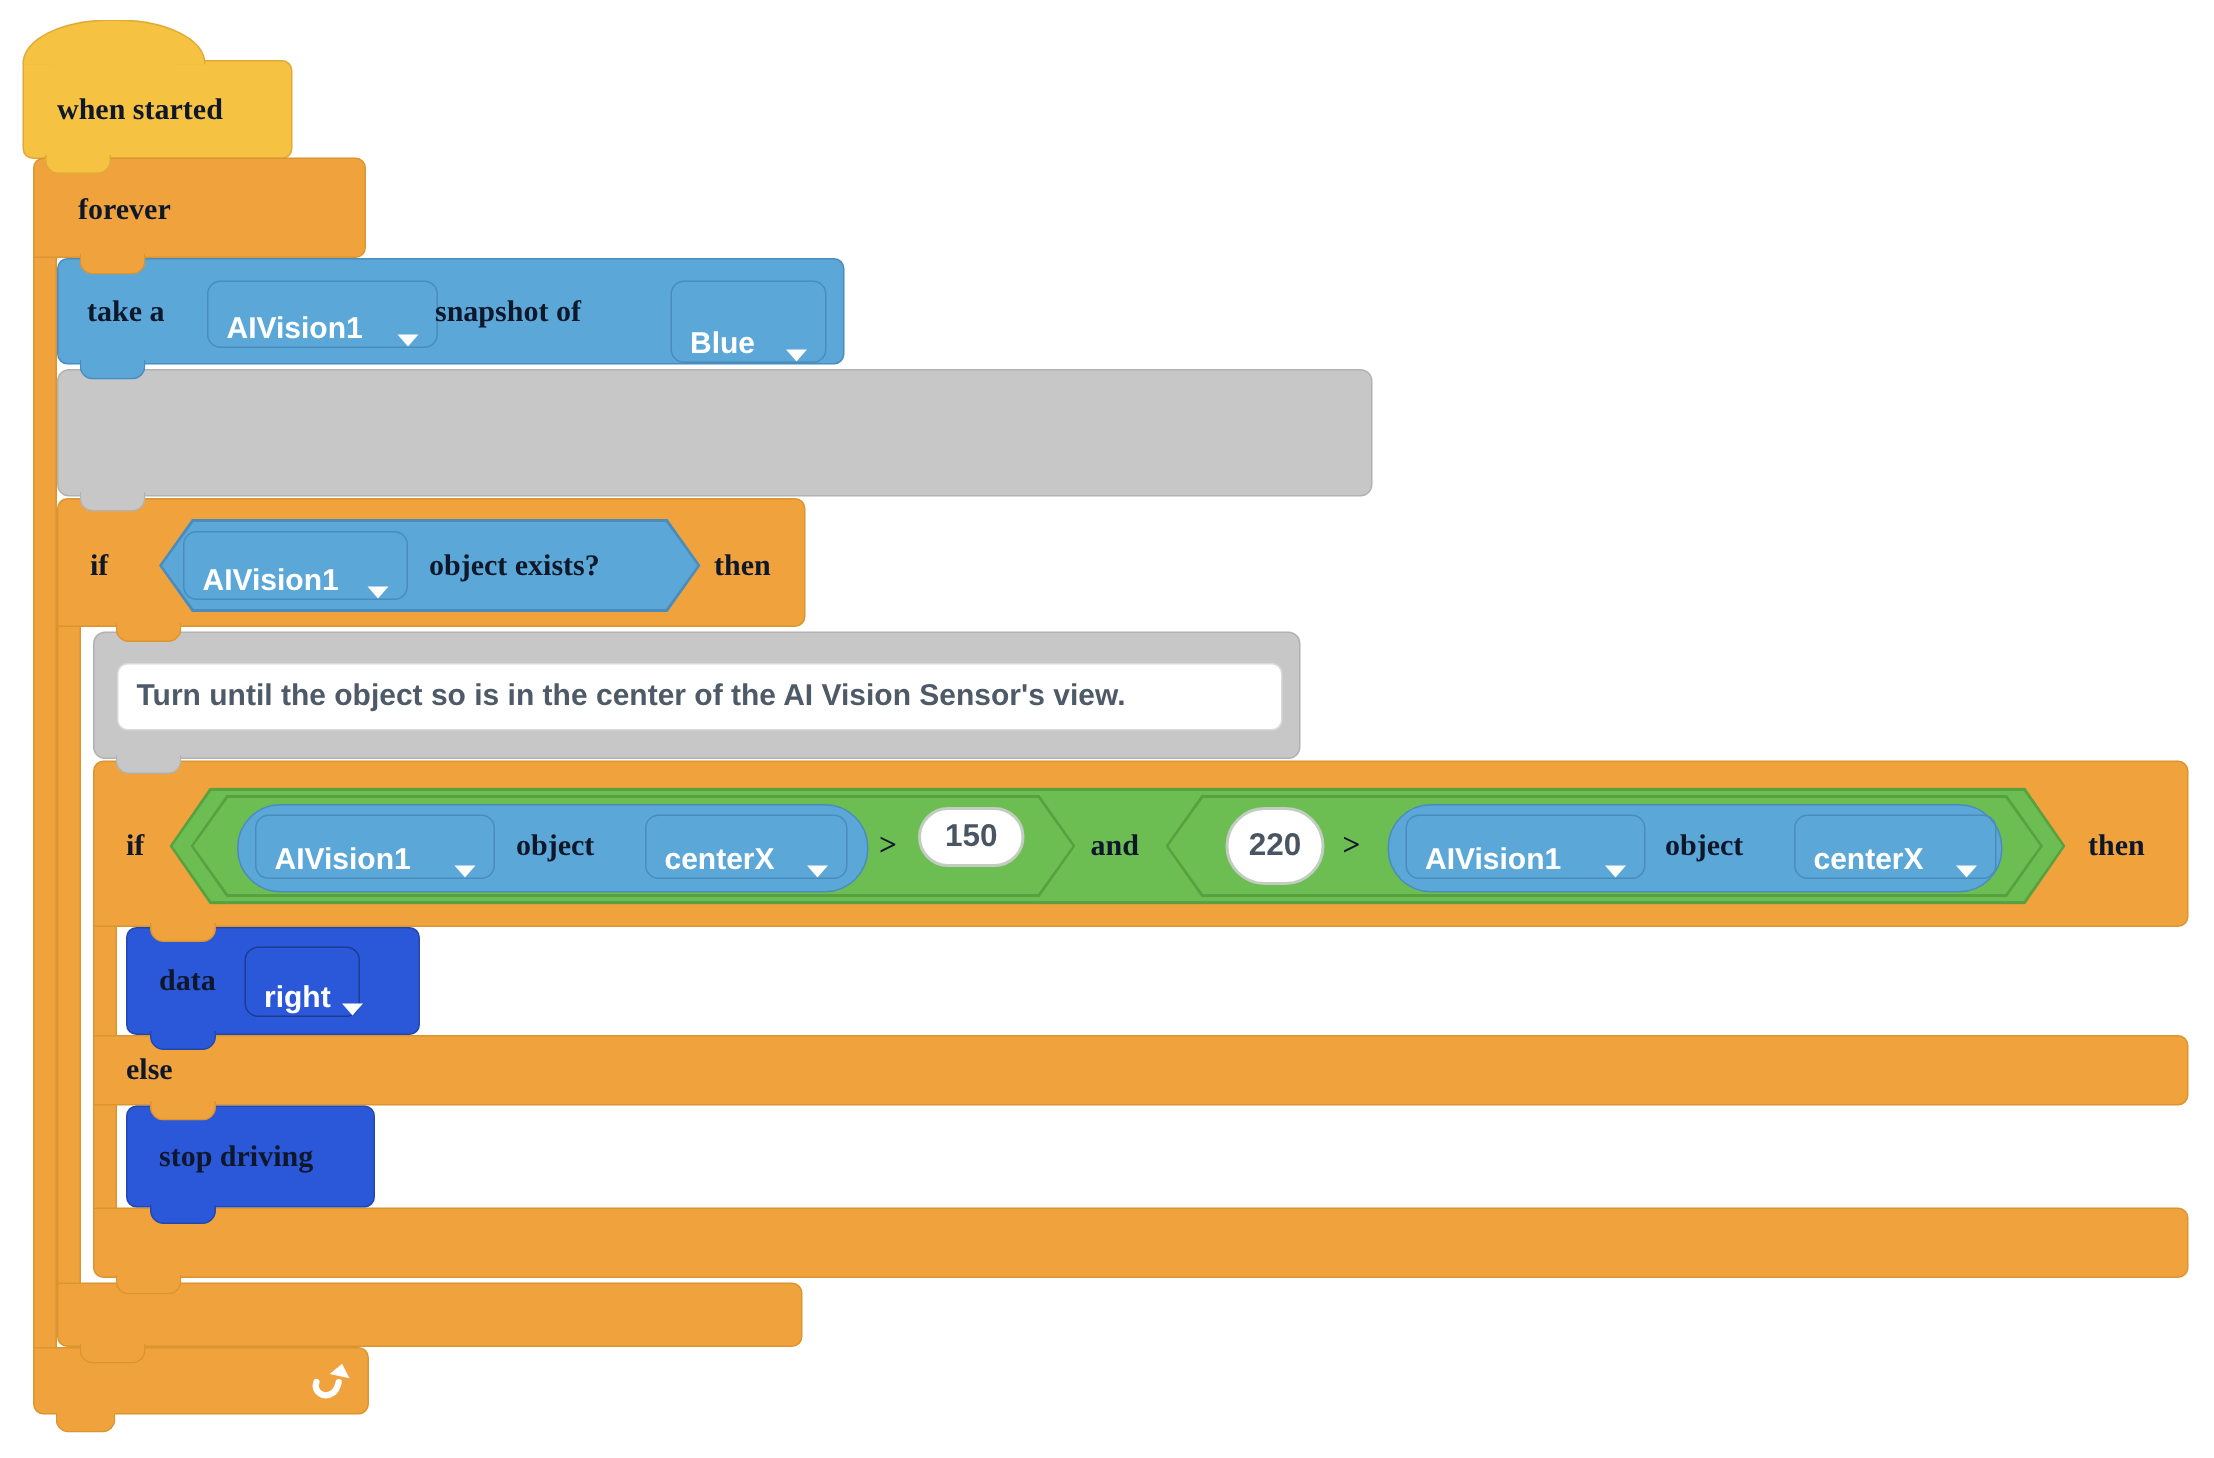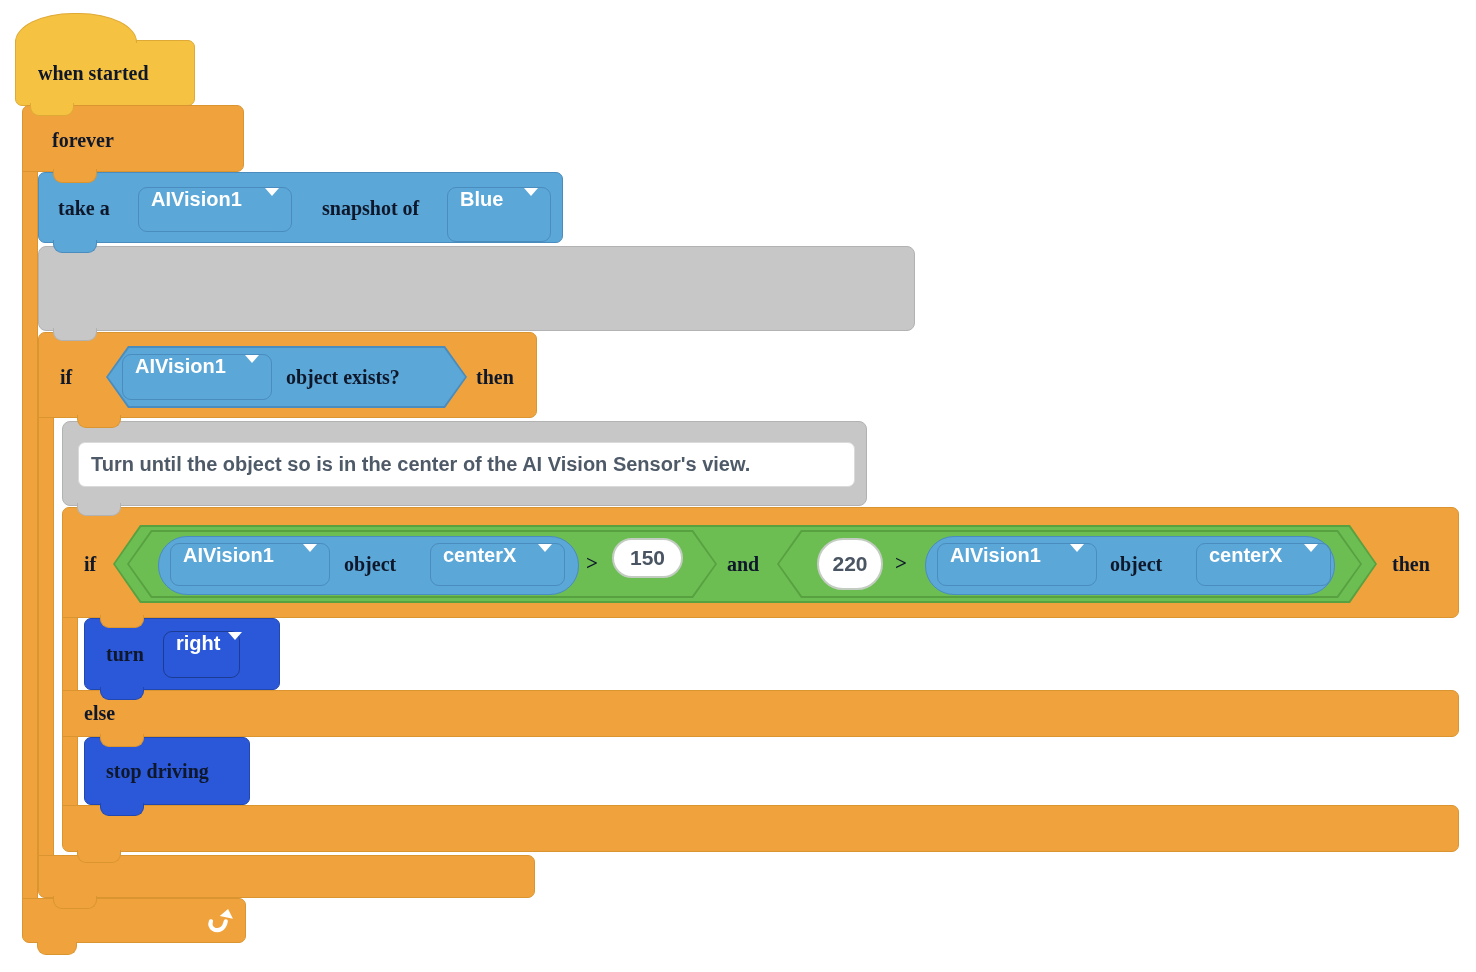--- a/index.html
+++ b/index.html
@@ -3,21 +3,21 @@
 <meta charset="utf-8">
 <style>
   html,body{margin:0;padding:0;background:#fff;}
   #canvas{position:relative;width:1476px;height:972px;background:#ffffff;overflow:hidden;
           font-family:"Liberation Sans",sans-serif;font-weight:700;}
   .abs{position:absolute;box-sizing:border-box;}
   .lbl{position:absolute;white-space:nowrap;color:#0f172a;font-size:20px;line-height:20px;z-index:4;font-family:Liberation Serif, serif;}
   .sp{position:absolute;box-sizing:border-box;z-index:1;}
   .blk{position:absolute;box-sizing:border-box;z-index:2;}
   .tab{position:absolute;box-sizing:border-box;z-index:6;border-radius:0 0 9px 9px;border-top:none!important;}
-  .dd{position:absolute;box-sizing:border-box;border-radius:9px;display:flex;align-items:flex-start;
+  .dd{position:absolute;box-sizing:border-box;border-radius:9px;display:flex;align-items:flex-end;
       justify-content:space-between;padding:0 12px;color:#fff;font-size:20px;z-index:4;}
   .chev{width:0;height:0;border-left:7px solid transparent;border-right:7px solid transparent;
         border-top:8px solid #fff;margin-left:8px;flex:none;}
   .hex{position:absolute;z-index:3;}
   .oval{position:absolute;box-sizing:border-box;background:#fff;border:2px solid #C3CCC1;
         border-radius:27px;display:flex;align-items:center;justify-content:center;
         color:#4A5563;font-size:21px;z-index:4;}
   .cmt{position:absolute;box-sizing:border-box;background:#C7C7C7;border:1.5px solid #B2B2B2;
        border-radius:8px;z-index:2;}
   .cmtbox{position:absolute;box-sizing:border-box;background:#fff;border:1px solid #DADADA;
@@ -57,21 +57,21 @@
 
   <div class="blk" style="left:22px;top:105px;width:222px;height:67px;background:#F0A33D;border:1.5px solid #DB9530;border-radius:7px 7px 7px 0;"></div>
   <span class="lbl" style="left:38px;top:130px;margin-left:14px;">forever</span>
 
   <div class="blk" style="left:38px;top:172px;width:525px;height:71px;background:#5BA7D7;border:1.5px solid #4A8CBE;border-radius:7px;"></div>
   <span class="lbl" style="left:58px;top:198px;">take a</span>
   <div class="dd" style="left:138px;top:187px;width:154px;height:45px;border:1.5px solid #4A8CBE;">
     <span>AIVision1</span>
     <span class="chev"></span>
   </div>
-  <span class="lbl" style="left:322px;top:198px;">snapshot of</span>
+  <span class="lbl" style="left:290px;top:198px;">snapshot of</span>
   <div class="dd" style="left:447px;top:187px;width:104px;height:55px;border:1.5px solid #4A8CBE;">
     <span>Blue</span>
     <span class="chev"></span>
   </div>
 
   <div class="cmt" style="left:38px;top:246px;width:877px;height:85px;"></div>
 
   <div class="blk" style="left:38px;top:332px;width:499px;height:86px;background:#F0A33D;border:1.5px solid #DB9530;border-radius:7px 7px 7px 0;"></div>
   <span class="lbl" style="left:60px;top:367px;">if</span>
   <div class="hex" style="left:106px;top:346px;width:361px;height:62px;background:#4A8CBE;
@@ -141,21 +141,21 @@
   </div>
   <span class="lbl" style="left:1110px;top:554px;">object</span>
   <div class="dd" style="left:1196px;top:543px;width:135px;height:43px;border:1.5px solid #4A8CBE;">
     <span>centerX</span>
     <span class="chev"></span>
   </div>
 
   <span class="lbl" style="left:1392px;top:554px;">then</span>
 
   <div class="blk" style="left:84px;top:618px;width:196px;height:72px;background:#2A58D9;border:1.5px solid #2247AE;border-radius:7px;"></div>
-  <span class="lbl" style="left:106px;top:644px;">turn</span>
+  <span class="lbl" style="left:106px;top:644px;">data</span>
   <div class="dd" style="left:163px;top:631px;width:77px;height:47px;border:1.5px solid rgba(0,0,0,0.32);">
     <span>right</span>
     <span class="chev"></span>
   </div>
 
   <div class="blk" style="left:84px;top:737px;width:166px;height:68px;background:#2A58D9;border:1.5px solid #2247AE;border-radius:7px;"></div>
   <span class="lbl" style="left:106px;top:761px;">stop driving</span>
 
   <div class="tab" style="left:30px;top:103px;width:44px;height:13px;background:#F5C242;border:1.5px solid #DFA935;"></div>
   <div class="tab" style="left:53px;top:169px;width:44px;height:14px;background:#F0A33D;border:1.5px solid #DB9530;"></div>

